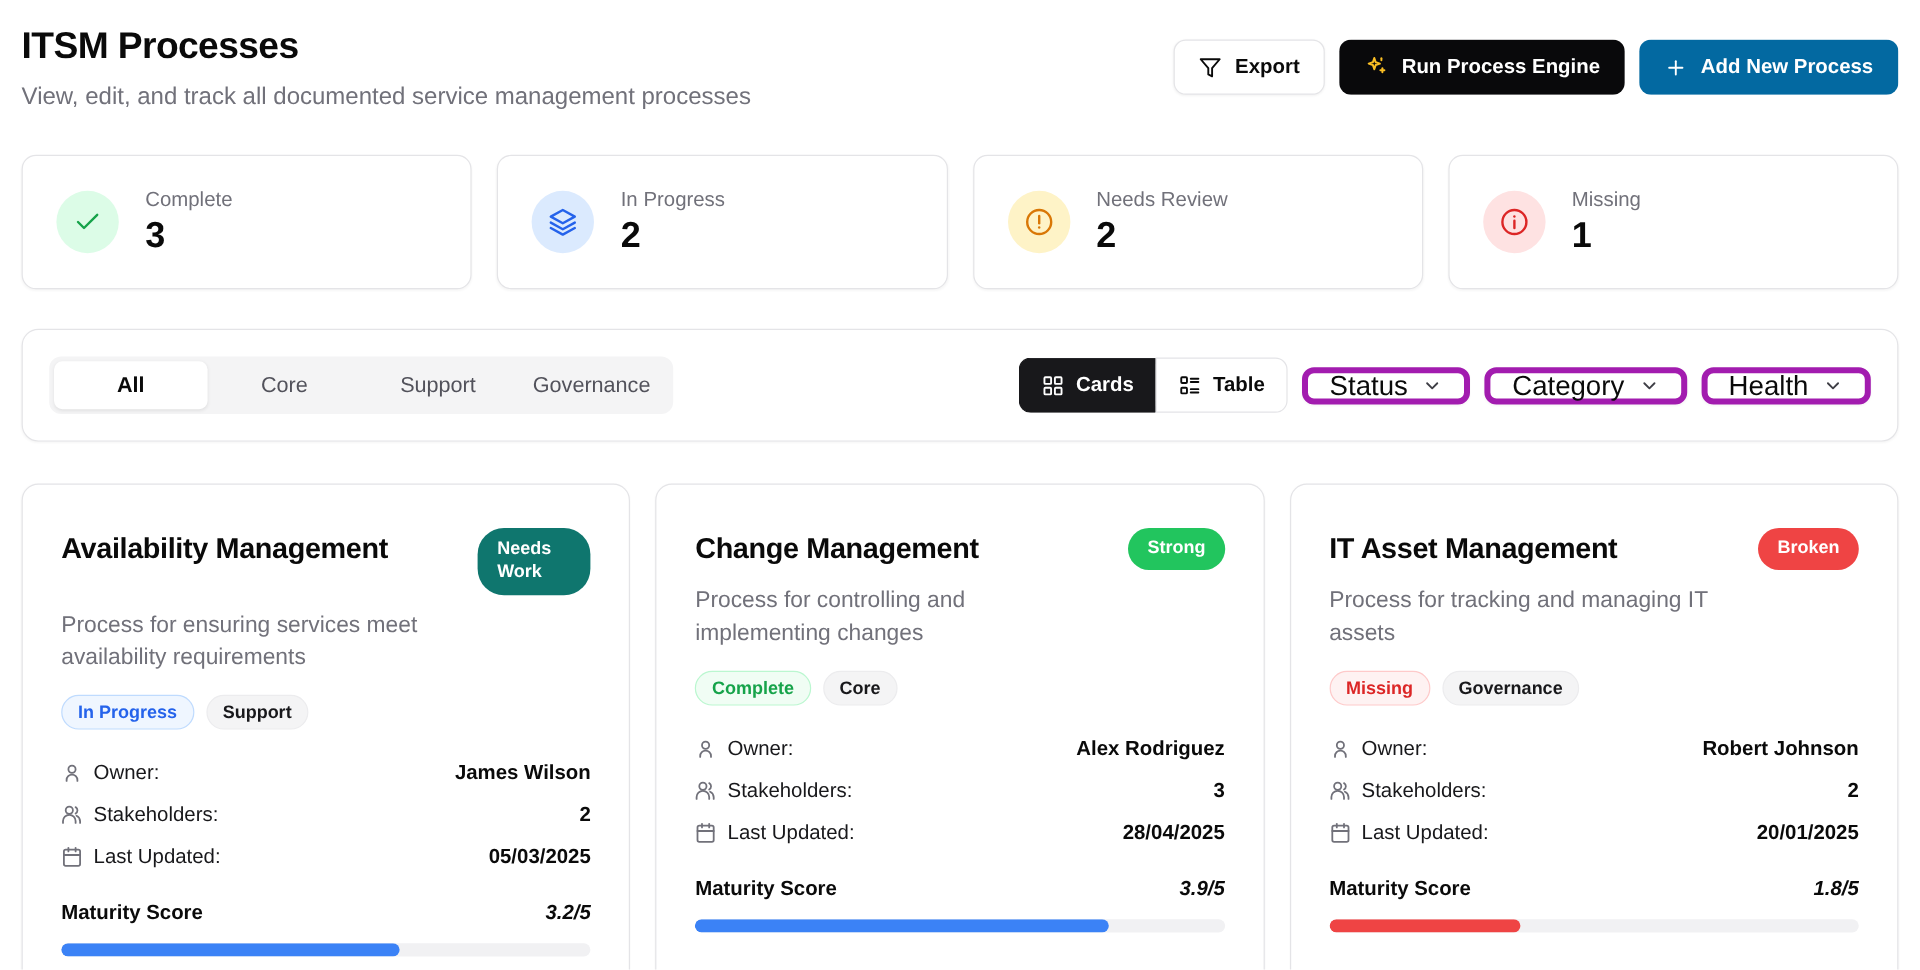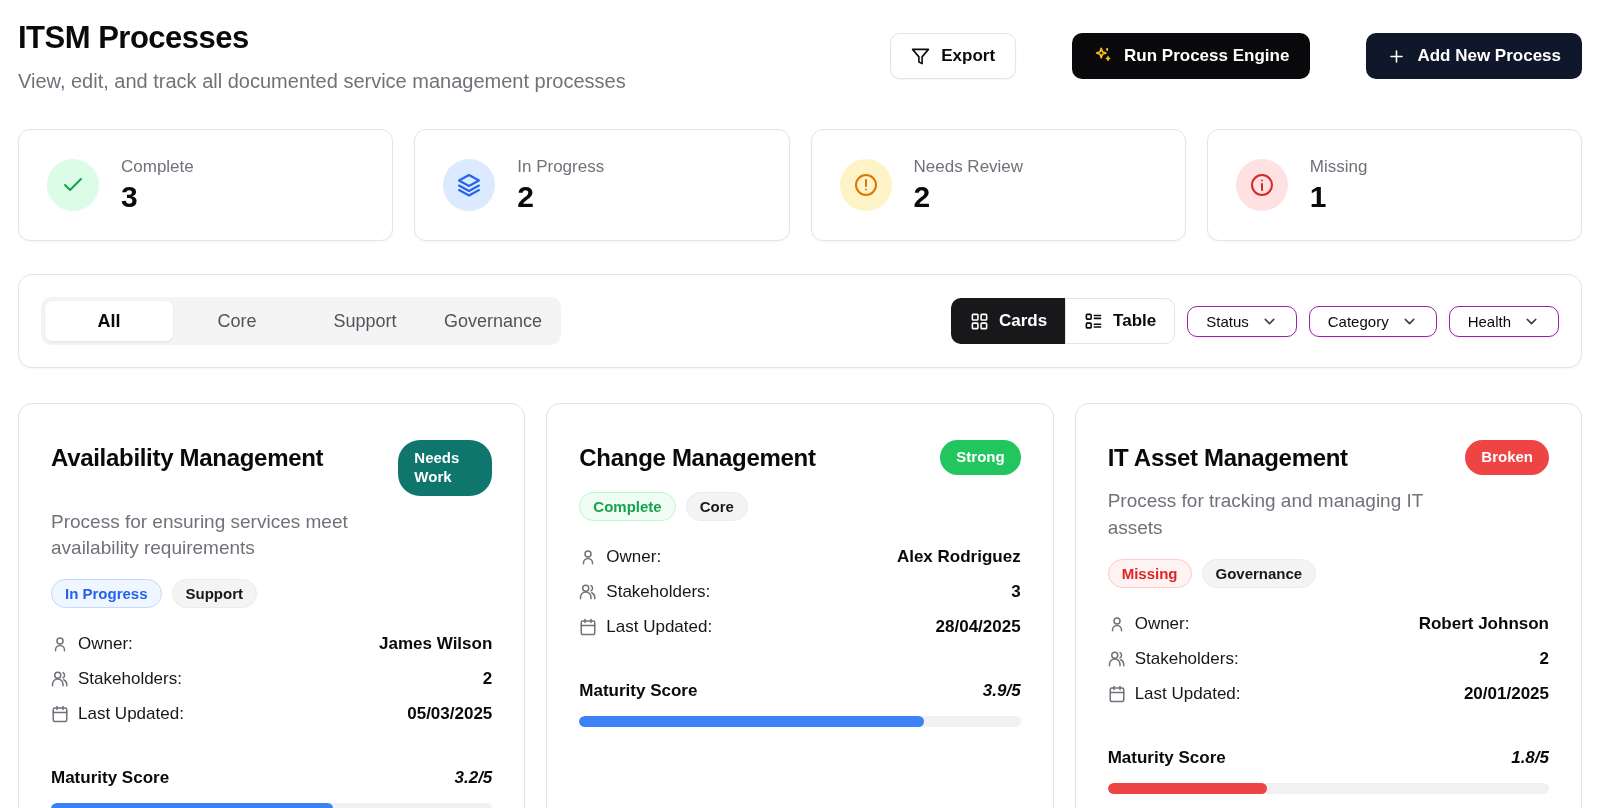--- a/index.html
+++ b/index.html
@@ -7,26 +7,26 @@
     font-family:"Liberation Sans", "DejaVu Sans", sans-serif; color:#0a0a0a; }
   .page { padding:14px 18px 0 18px; }
 
   
   .header { display:flex; justify-content:space-between; align-items:flex-start; }
   .page-title { font-size:31px; font-weight:700; letter-spacing:-0.5px; padding-top:6px; }
   .page-subtitle { font-size:20px; color:#71717a; margin-top:14px; }
   .header-actions { display:flex; gap:12px; padding-top:19px; }
   .btn { display:inline-flex; align-items:center; gap:11px; height:46px; padding:0 20px;
     border-radius:10px; font-size:17px; font-weight:600; border:1px solid transparent; cursor:pointer;
-    font-family:inherit;margin-left:44px; }
+    font-family:inherit; }
   .btn svg { flex:0 0 auto; }
   .btn-outline { background:#fff; border-color:#e4e4e7; color:#0a0a0a;
     box-shadow:0 1px 2px rgba(0,0,0,.05); }
   .btn-black { background:#09090b; color:#fff; }
-  .btn-dark { background:#0f172a; color:#fff;text-align:center; }
+  .btn-dark { background:#0369a1; color:#fff;text-align:center; }
 
   
   .stats { display:grid; grid-template-columns:repeat(4,1fr); gap:21px; margin-top:36px; }
   .stat-card { border:1px solid #e4e4e7; border-radius:12px; background:#fff; height:112px;
     display:flex; align-items:center; padding:0 28px; gap:22px;
     box-shadow:0 1px 2px rgba(0,0,0,.04); }
   .stat-icon { width:52px; height:52px; border-radius:50%; display:flex; align-items:center;
     justify-content:center; flex:0 0 auto; }
   .stat-icon.green { background:#dcfce7; color:#16a34a; }
   .stat-icon.blue { background:#dbeafe; color:#2563eb; }
@@ -45,21 +45,21 @@
   .tab.active { background:#fff; color:#0a0a0a; font-weight:600;
     box-shadow:0 1px 3px rgba(0,0,0,.08); }
   .filter-right { display:flex; gap:12px; align-items:center; }
   .view-toggle { display:flex; border-radius:10px; }
   .view-btn { display:flex; align-items:center; gap:10px; height:46px; padding:0 18px;
     font-size:17px; font-weight:600; cursor:pointer; border:1px solid #e4e4e7; background:#fff; }
   .view-btn.first { border-radius:10px 0 0 10px; border-right:none; }
   .view-btn.last { border-radius:0 10px 10px 0; }
   .view-btn.active { background:#18181b; color:#fff; border-color:#18181b; }
   .select { display:flex; align-items:center; gap:12px; height:31px; padding:0 18px;
-    border:1px solid #a21caf; border-radius:10px; background:#fff; font-size:15px;
+    border:5px solid #a21caf; border-radius:10px; background:#fff; font-size:23px;
     font-weight:500; cursor:pointer; box-shadow:0 1px 2px rgba(0,0,0,.04); }
   .select .chev { color:#3f3f46; }
 
   
   .cards { display:grid; grid-template-columns:repeat(3,1fr); gap:21px; margin-top:35px; }
   .pcard { border:1px solid #e4e4e7; border-radius:14px; background:#fff; padding:36px 32px;
     box-shadow:0 1px 2px rgba(0,0,0,.04); min-height:430px; }
   .pcard-top { display:flex; justify-content:space-between; align-items:flex-start; }
   .pcard-title { font-size:24px; font-weight:700; letter-spacing:-0.3px; margin-top:4px; }
   .badge { color:#fff; font-size:15px; font-weight:700; border-radius:22px; padding:8px 16px;
@@ -73,21 +73,21 @@
   .tag { font-size:15px; font-weight:600; border-radius:20px; padding:5px 13px; border:1px solid transparent; }
   .tag.blue { color:#2563eb; background:#eff6ff; border-color:#bfdbfe; }
   .tag.green { color:#16a34a; background:#f0fdf4; border-color:#bbf7d0; }
   .tag.redt { color:#dc2626; background:#fef2f2; border-color:#fecaca; }
   .tag.gray { color:#18181b; background:#f4f4f5; border-color:#ececee; }
   .meta { margin-top:26px; }
   .meta-row { display:flex; align-items:center; margin-top:15px; font-size:17px; }
   .meta-row .micon { color:#71717a; display:flex; margin-right:9px; }
   .meta-label { color:#18181b; }
   .meta-value { margin-left:auto; font-weight:700; }
-  .maturity-row { display:flex; align-items:center; margin-top:44px; font-size:17px; }
+  .maturity-row { display:flex; align-items:center; margin-top:27px; font-size:17px; }
   .maturity-label { font-weight:600; }
   .maturity-value { margin-left:auto; font-weight:700;font-style:italic; }
   .progress { margin-top:15px; height:11px; border-radius:6px; background:#f1f1f3; overflow:hidden; }
   .progress-fill { height:100%; border-radius:6px; }
   .progress-fill.blue { background:#3b82f6; }
   .progress-fill.redf { background:#ef4444; }
 </style>
 </head>
 <body>
 
@@ -299,20 +299,21 @@
       <div class="progress">
         <div class="progress-fill blue" style="width: 64%;"></div>
       </div>
     </div>
 
     <div class="pcard">
       <div class="pcard-top">
         <div class="pcard-title">Change Management</div>
         <div class="badge green">Strong</div>
       </div>
+      <div class="pcard-desc">Process for controlling and implementing changes</div>
       <div class="tag-row">
         <span class="tag green">Complete</span>
         <span class="tag gray">Core</span>
       </div>
       <div class="meta">
         <div class="meta-row">
           <span class="micon">
             <svg width="18" height="18" viewBox="0 0 24 24" fill="none" stroke="currentColor" stroke-width="2" stroke-linecap="round" stroke-linejoin="round">
                 <circle cx="12" cy="8" r="4"></circle>
                 <path d="M6 21v-1a6 6 0 0 1 12 0v1"></path>

